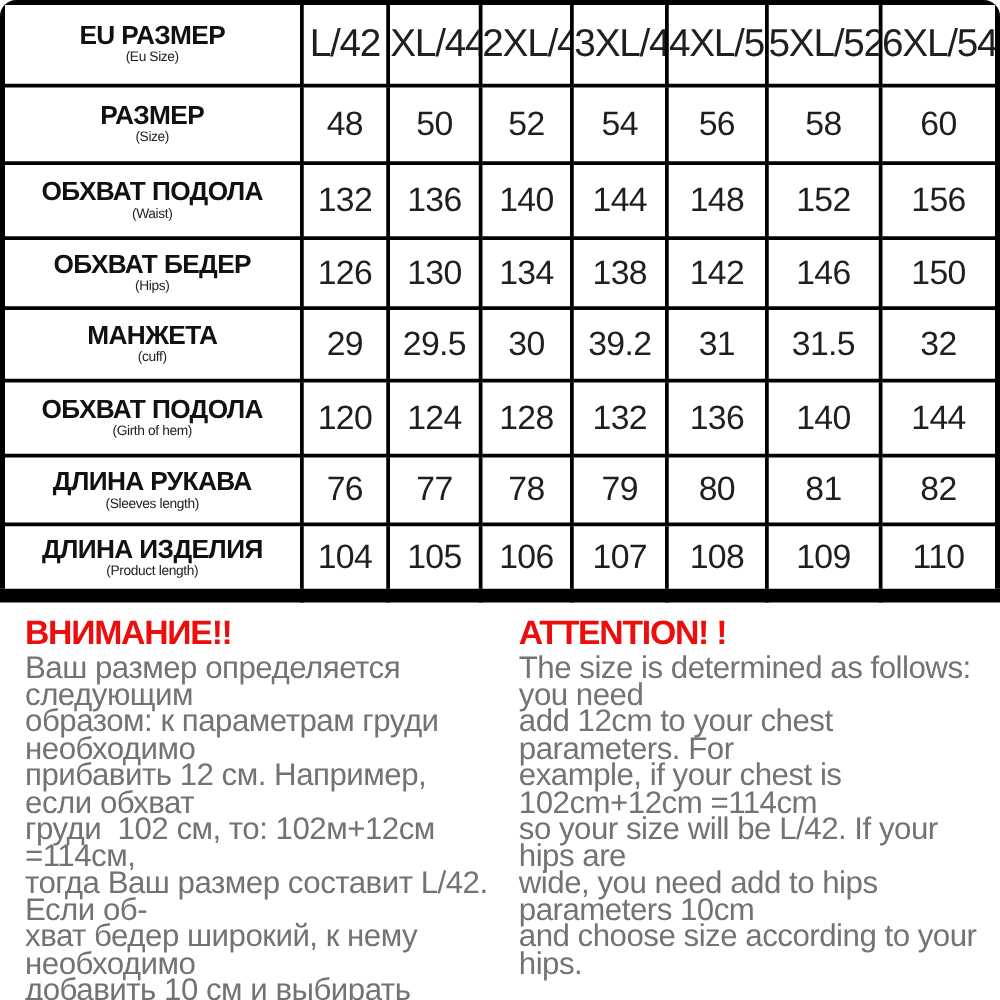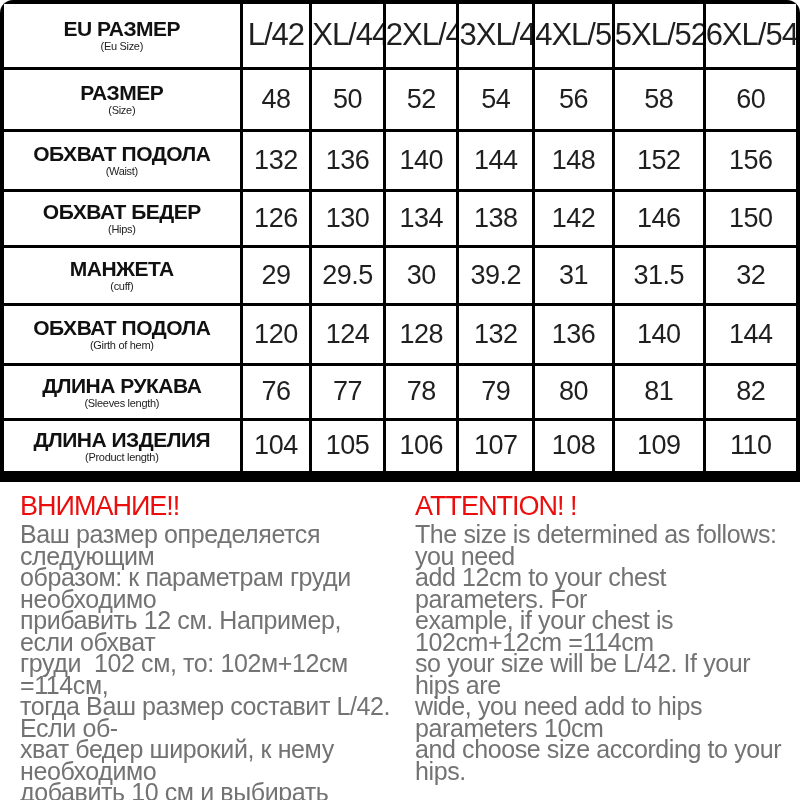--- a/index.html
+++ b/index.html
@@ -68,21 +68,21 @@
     display: flex;
     padding: 10px 10px 0 20px;
     gap: 20px;
   }
   .note { flex: 0 0 auto; }
   .note-ru { width: 375px; }
   .note-en { width: 385px; }
   .note h2 {
     color: #ec0d0d;
     font-size: 27px;
-    font-weight: normal;
+    font-weight: bold;
     letter-spacing: -1px;
     margin-bottom: 3px;
     line-height: 1.1;
   }
   .note p {
     font-size: 25px;
     line-height: 21.5px;
     letter-spacing: -0.4px;
     color: #737373;
     white-space: pre-wrap;

